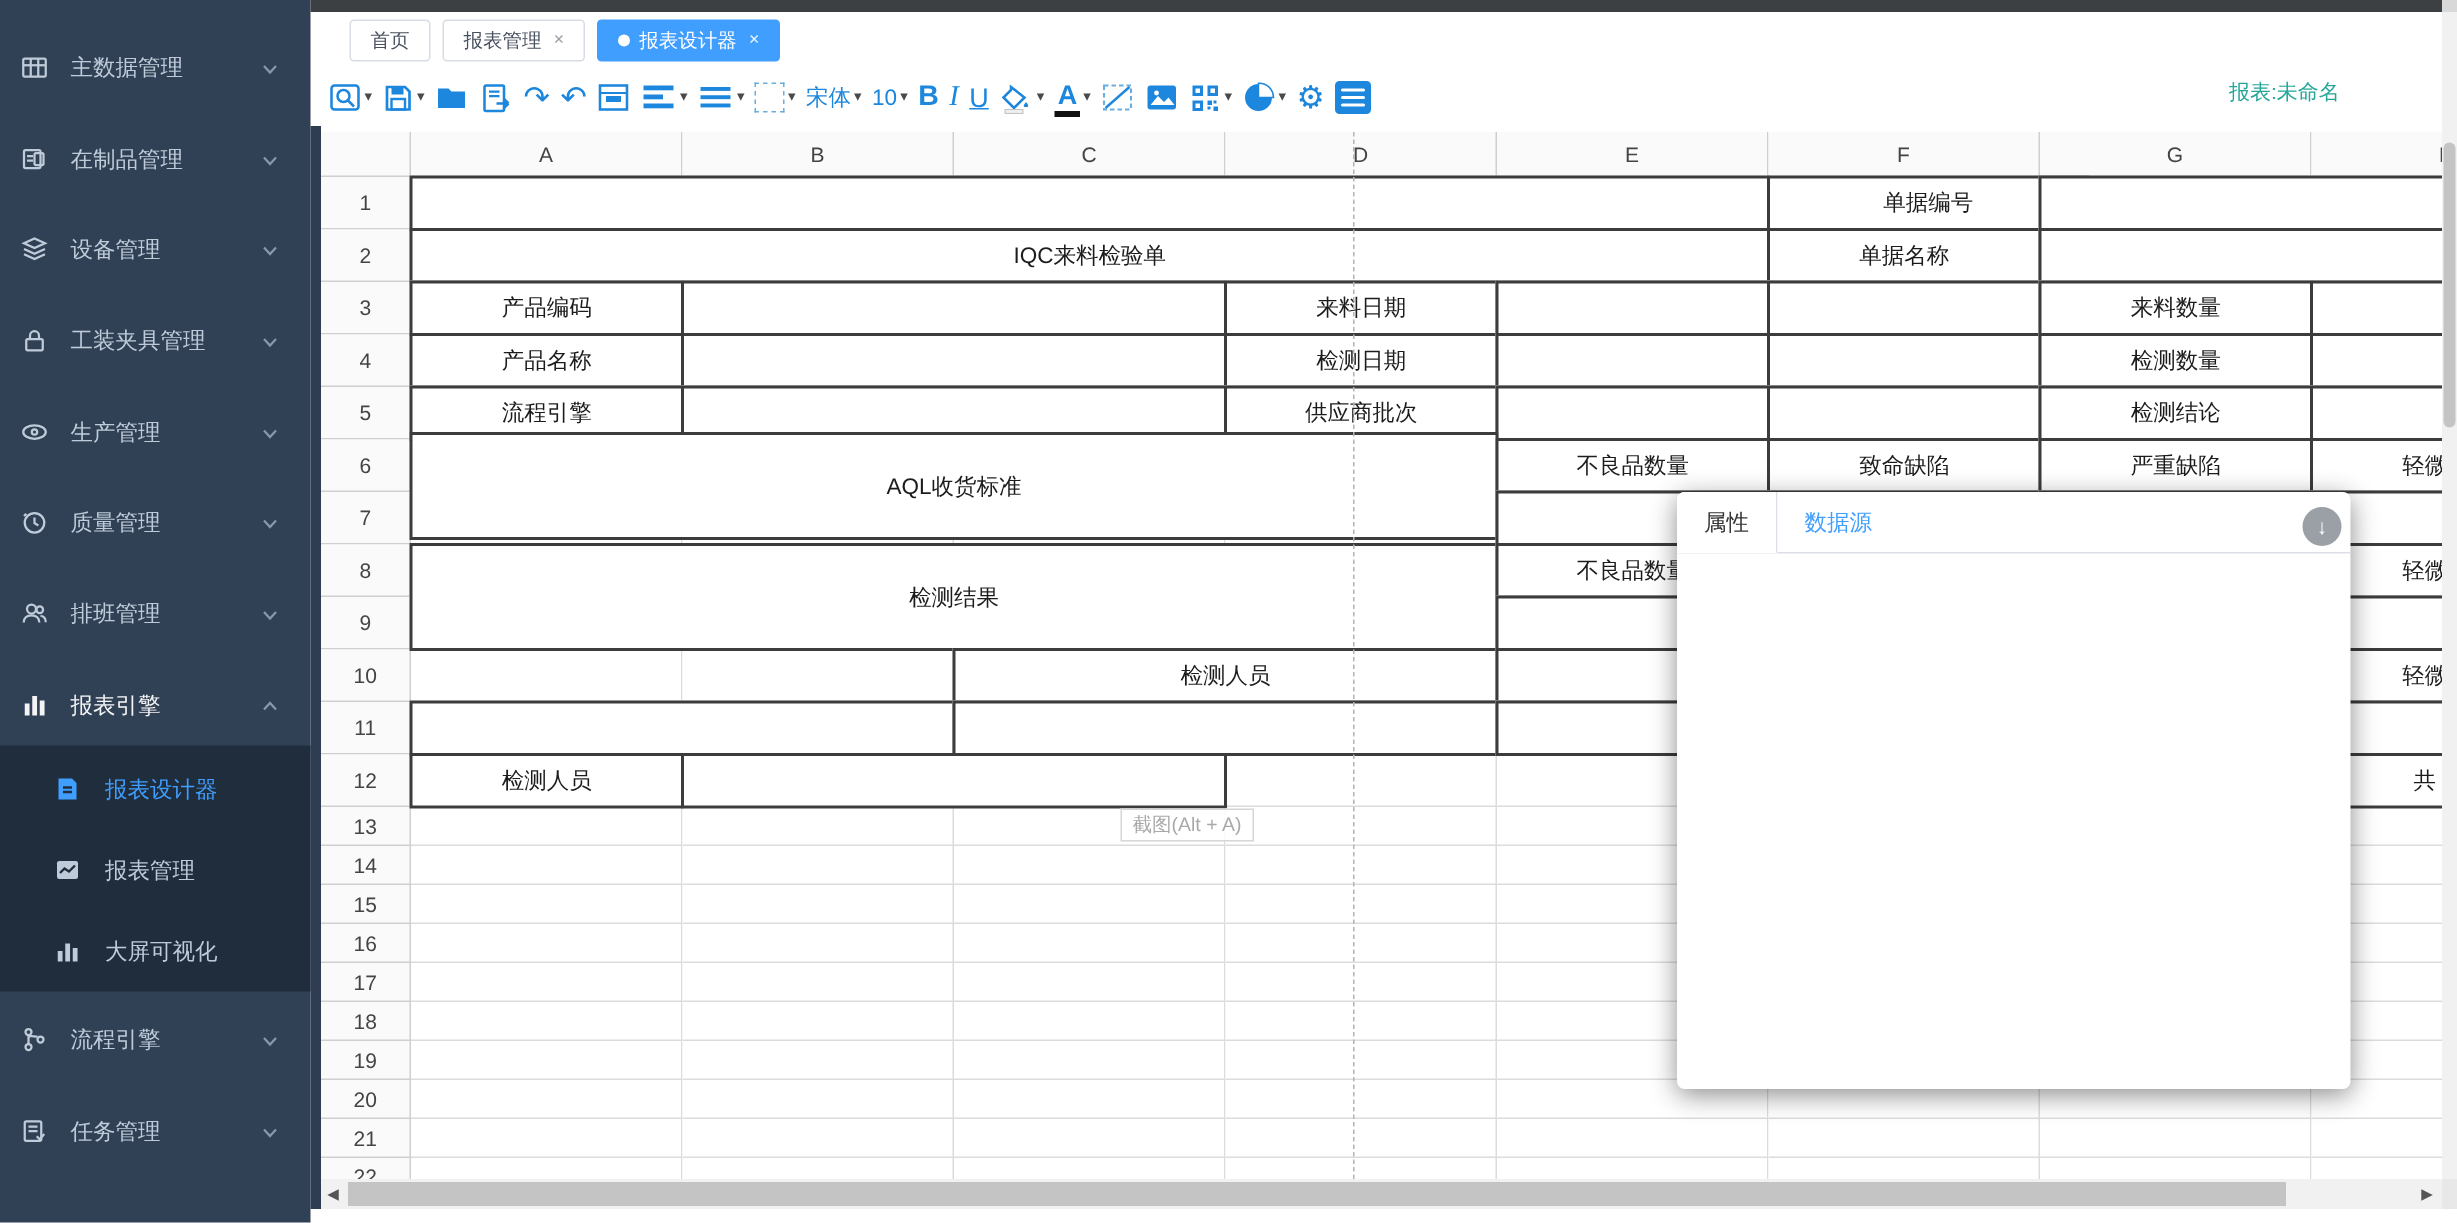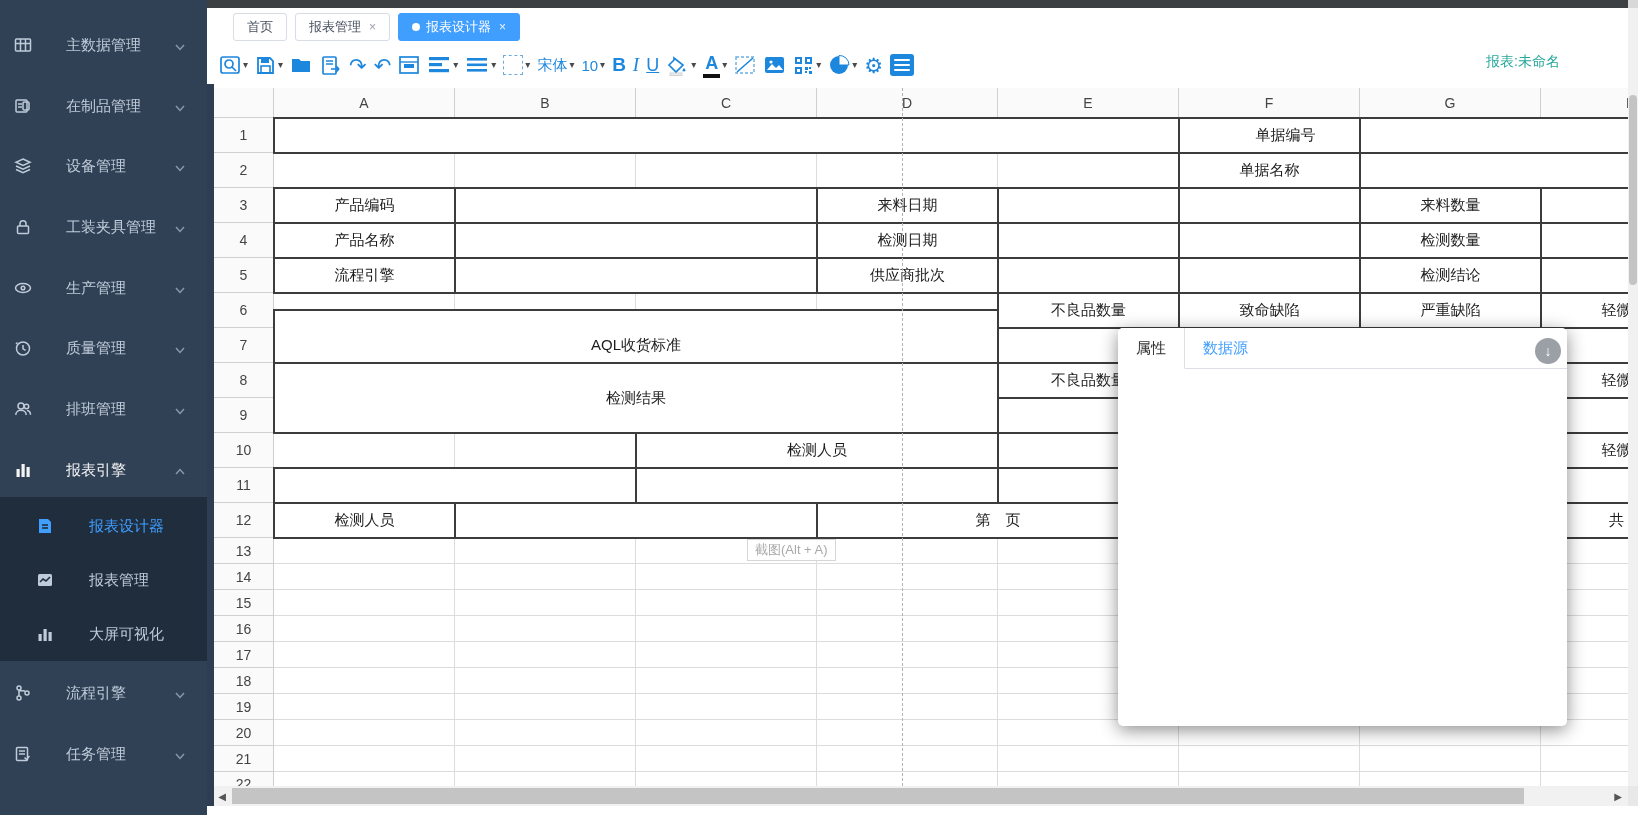--- a/index.html
+++ b/index.html
@@ -4,39 +4,39 @@
 <style>
   * { margin:0; padding:0; box-sizing:border-box; }
   html,body { width:1638px; height:815px; overflow:hidden; background:#fff;
               font-family:"Liberation Sans","DejaVu Sans",sans-serif; }
 
   
   #sidebar { position:absolute; left:0; top:0; width:207px; height:815px; background:#304156; z-index:5; }
   .side-item { position:absolute; left:0; width:207px; height:40px; display:flex; align-items:center;
                color:#bfcbd9; font-size:15px; cursor:pointer; }
   .side-item .ic { position:absolute; left:14px; width:18px; height:18px; display:flex; align-items:center; justify-content:center; }
-  .side-item .lbl { position:absolute; left:47px; white-space:nowrap;margin-left:19px; }
+  .side-item .lbl { position:absolute; left:47px; white-space:nowrap; }
   .side-item .chev { position:absolute; left:174px; width:12px; height:12px; }
   .side-item.sub .ic { left:36px; }
   .side-item.sub .lbl { left:70px; }
   .side-item.active { color:#409eff; }
   .side-item.parent-open { color:#f4f4f5; }
   #submenu-bg { position:absolute; left:0; top:497px; width:207px; height:164px; background:#1f2d3d; }
   .chev svg { stroke:#8a97a8; stroke-width:1.5; fill:none; }
   #side-strip { position:absolute; left:207px; top:84px; width:7px; height:722px; background:#2e3d52; z-index:6; }
 
   
   #topstrip { position:absolute; left:207px; top:0; width:1421px; height:8px; background:#3c4043; }
   #topstrip-corner { position:absolute; left:1628px; top:0; width:10px; height:8px; background:#d8d8d8; }
 
   
   #tabbar { position:absolute; left:207px; top:8px; width:1431px; height:37px; background:#fff;
             display:flex; align-items:center; padding-left:26px; gap:8px; }
   .tab { height:28px; display:flex; align-items:center; gap:6px; padding:0 13px; border:1px solid #d8dce5;
-         background:#fff; color:#495060; font-size:13px; border-radius:3px; cursor:pointer; white-space:nowrap; }
+         background:#fff; color:#495060; font-size:13px; border-radius:3px; cursor:pointer; white-space:nowrap;font-family:Liberation Mono, monospace; }
   .tab .x { font-size:12px; color:#9aa0ab; margin-left:2px; }
   .tab.active { background:#409eff; border-color:#409eff; color:#fff; }
   .tab.active .x { color:#eaf3ff; }
   .tab .dot { width:8px; height:8px; border-radius:50%; background:#fff; display:inline-block; }
 
   
   #toolbar { position:absolute; left:207px; top:45px; width:1431px; height:40px; background:#fff;
              display:flex; align-items:center; padding-left:12px; gap:7px; }
   .tbtn { display:flex; align-items:center; gap:2px; cursor:pointer; color:#1d87dd; }
   .tbtn svg { display:block; }
@@ -629,20 +629,21 @@
     <div class="gcell" style="left: 241px; top: 684px; width: 181px; height: 25px;"></div>
     <div class="gcell" style="left: 422px; top: 684px; width: 181px; height: 25px;"></div>
     <div class="gcell" style="left: 603px; top: 684px; width: 181px; height: 25px;"></div>
     <div class="gcell" style="left: 784px; top: 684px; width: 181px; height: 25px;"></div>
     <div class="gcell" style="left: 965px; top: 684px; width: 181px; height: 25px;"></div>
     <div class="gcell" style="left: 1146px; top: 684px; width: 181px; height: 25px;"></div>
     <div class="gcell" style="left: 1327px; top: 684px; width: 181px; height: 25px;"></div>
     <div class="rcell" style="left: 59px; top: 29px; width: 907px; height: 37px;"></div>
     <div class="rcell" style="left: 964px; top: 29px; width: 215px; height: 37px;">单据编号</div>
     <div class="rcell" style="left: 1145px; top: 29px; width: 364px; height: 37px;"></div>
+    <div class="rcell" style="left: 59px; top: 64px; width: 907px; height: 37px;">IQC来料检验单</div>
     <div class="rcell" style="left: 964px; top: 64px; width: 183px; height: 37px;">单据名称</div>
     <div class="rcell" style="left: 1145px; top: 64px; width: 364px; height: 37px;"></div>
     <div class="rcell" style="left: 59px; top: 99px; width: 183px; height: 37px;">产品编码</div>
     <div class="rcell" style="left: 240px; top: 99px; width: 364px; height: 37px;"></div>
     <div class="rcell" style="left: 602px; top: 99px; width: 183px; height: 37px;">来料日期</div>
     <div class="rcell" style="left: 783px; top: 99px; width: 183px; height: 37px;"></div>
     <div class="rcell" style="left: 964px; top: 99px; width: 183px; height: 37px;"></div>
     <div class="rcell" style="left: 1145px; top: 99px; width: 183px; height: 37px;">来料数量</div>
     <div class="rcell" style="left: 1326px; top: 99px; width: 183px; height: 37px;"></div>
     <div class="rcell" style="left: 59px; top: 134px; width: 183px; height: 37px;">产品名称</div>
@@ -652,21 +653,21 @@
     <div class="rcell" style="left: 964px; top: 134px; width: 183px; height: 37px;"></div>
     <div class="rcell" style="left: 1145px; top: 134px; width: 183px; height: 37px;">检测数量</div>
     <div class="rcell" style="left: 1326px; top: 134px; width: 183px; height: 37px;"></div>
     <div class="rcell" style="left: 59px; top: 169px; width: 183px; height: 37px;">流程引擎</div>
     <div class="rcell" style="left: 240px; top: 169px; width: 364px; height: 37px;"></div>
     <div class="rcell" style="left: 602px; top: 169px; width: 183px; height: 37px;">供应商批次</div>
     <div class="rcell" style="left: 783px; top: 169px; width: 183px; height: 37px;"></div>
     <div class="rcell" style="left: 964px; top: 169px; width: 183px; height: 37px;"></div>
     <div class="rcell" style="left: 1145px; top: 169px; width: 183px; height: 37px;">检测结论</div>
     <div class="rcell" style="left: 1326px; top: 169px; width: 183px; height: 37px;"></div>
-    <div class="rcell" style="left: 59px; top: 221px; width: 726px; height: 72px;">AQL收货标准</div>
+    <div class="rcell" style="left: 59px; top: 200px; width: 726px; height: 72px;">AQL收货标准</div>
     <div class="rcell" style="left: 783px; top: 204px; width: 183px; height: 37px;">不良品数量</div>
     <div class="rcell" style="left: 964px; top: 204px; width: 183px; height: 37px;">致命缺陷</div>
     <div class="rcell" style="left: 1145px; top: 204px; width: 183px; height: 37px;">严重缺陷</div>
     <div class="rcell" style="left: 1326px; top: 204px; width: 183px; height: 37px;">轻微缺陷</div>
     <div class="rcell" style="left: 783px; top: 239px; width: 183px; height: 37px;"></div>
     <div class="rcell" style="left: 964px; top: 239px; width: 183px; height: 37px;"></div>
     <div class="rcell" style="left: 1145px; top: 239px; width: 183px; height: 37px;"></div>
     <div class="rcell" style="left: 1326px; top: 239px; width: 183px; height: 37px;"></div>
     <div class="rcell" style="left: 59px; top: 274px; width: 726px; height: 72px;">检测结果</div>
     <div class="rcell" style="left: 783px; top: 274px; width: 183px; height: 37px;">不良品数量</div>
@@ -679,21 +680,20 @@
     <div class="rcell" style="left: 1326px; top: 309px; width: 183px; height: 37px;"></div>
     <div class="rcell" style="left: 421px; top: 344px; width: 364px; height: 37px;">检测人员</div>
     <div class="rcell" style="left: 783px; top: 344px; width: 545px; height: 37px;"></div>
     <div class="rcell" style="left: 1326px; top: 344px; width: 183px; height: 37px;">轻微缺陷</div>
     <div class="rcell" style="left: 59px; top: 379px; width: 364px; height: 37px;"></div>
     <div class="rcell" style="left: 421px; top: 379px; width: 364px; height: 37px;"></div>
     <div class="rcell" style="left: 783px; top: 379px; width: 545px; height: 37px;"></div>
     <div class="rcell" style="left: 1326px; top: 379px; width: 183px; height: 37px;"></div>
     <div class="rcell" style="left: 59px; top: 414px; width: 183px; height: 37px;">检测人员</div>
     <div class="rcell" style="left: 240px; top: 414px; width: 364px; height: 37px;"></div>
-    <div class="rcell" style="left: 602px; top: 414px; width: 364px; height: 37px;">第　页</div>
     <div class="rcell" style="left: 964px; top: 414px; width: 364px; height: 37px;"></div>
     <div class="rcell" style="left: 1326px; top: 414px; width: 183px; height: 37px;">共　页</div>
     <div id="pagebreak"></div>
   </div>
 
 <div id="snip-tip">截图(Alt + A)</div>
 
 <div id="panel">
   <div id="panel-tabs">
     <div class="ptab-active">属性</div>

